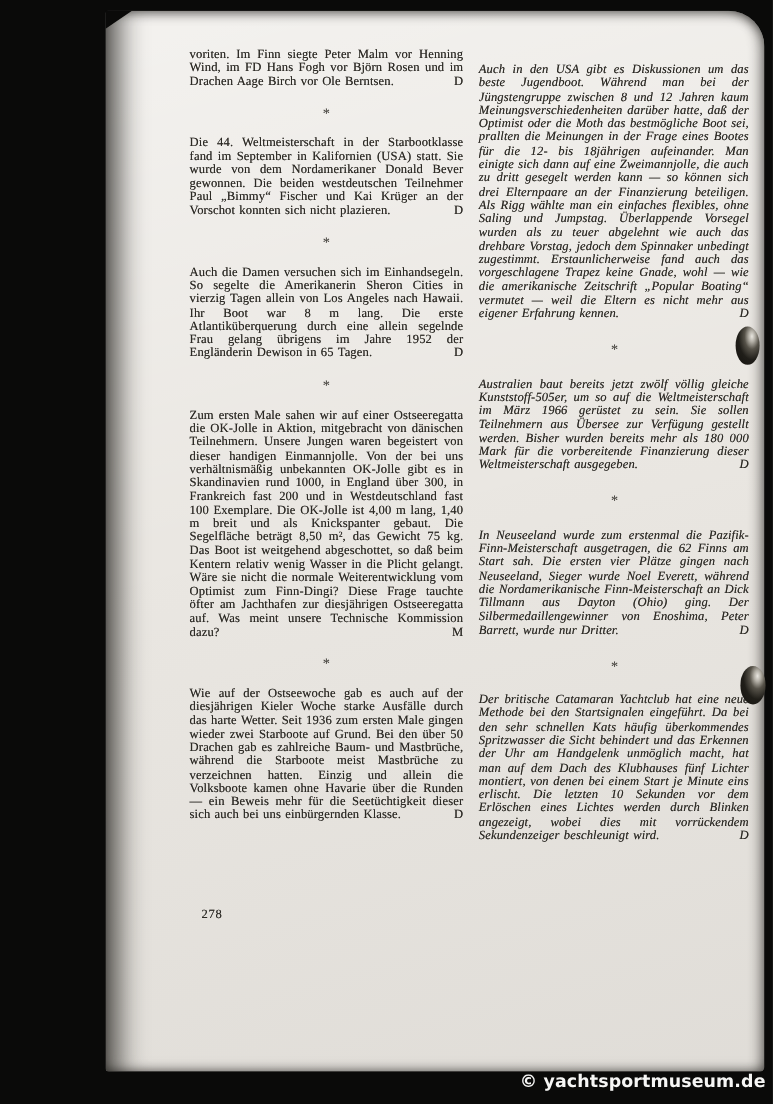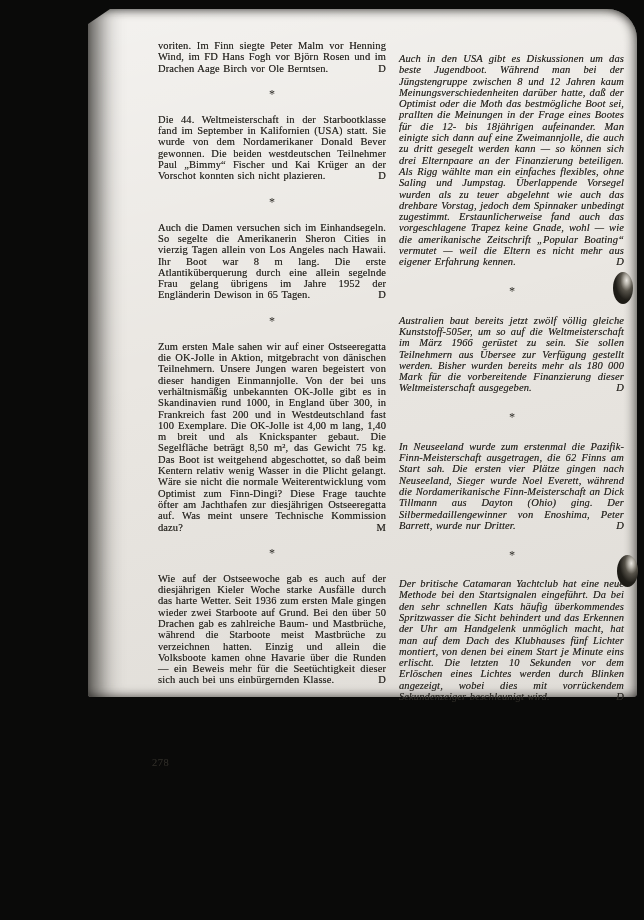--- a/index.html
+++ b/index.html
@@ -9,21 +9,21 @@
     position:relative;
     width:644px; height:920px;
     background:#0a0a09;
     overflow:hidden;
     font-family:"Liberation Serif","DejaVu Serif",serif;
   }
 
   .page {
     position:absolute;
     left:88px; top:9px;
-    width:549px; height:688px;
+    width:549px; height:884px;
     background:#eae7e2;
     background-image:linear-gradient(165deg, rgba(255,255,255,0.45) 0%, rgba(235,232,226,0) 45%, rgba(60,55,45,0.06) 100%);
     border-radius:2px 30px 4px 3px;
     box-shadow:
       inset 26px 0 24px -16px rgba(15,13,10,0.75),
       inset -9px 0 10px -5px rgba(15,13,10,0.45),
       inset 0 7px 9px -5px rgba(15,13,10,0.55),
       inset 0 -6px 8px -4px rgba(15,13,10,0.4);
   }
 
@@ -55,21 +55,21 @@
   .sep {
     display:flex; align-items:center; justify-content:center;
     font-size:12px; line-height:12px;
     color:#2c2a25;
   }
   .sep-l { height:40px; }
   .sep-r { height:47px; }
 
   .page-number {
     position:absolute;
-    left:64px; top:748px;
+    left:80px; top:748px;
     font-size:10.5px;
     color:#2c2a25;
     letter-spacing:0.5px;
     text-shadow:0 0 0.4px rgba(44,42,37,0.7);
   }
 
   .hole {
     position:absolute;
     border-radius:50%;
     background:radial-gradient(ellipse at 68% 26%, #e9e6e0 0%, #b2aea5 14%, #565249 32%, #201e19 58%, #14120e 100%);
@@ -133,14 +133,15 @@
         </div>
       <p class="para"><span>Der britische Catamaran Yachtclub hat eine neue Methode bei den Startsignalen eingeführt. Da bei den sehr schnellen Kats häufig überkommendes Spritzwasser die Sicht behindert und das Erkennen der Uhr am Handgelenk unmöglich macht, hat man auf dem Dach des Klubhauses fünf Lichter montiert, von denen bei einem Start je Minute eins erlischt. Die letzten 10 Sekunden vor dem Erlöschen eines Lichtes werden durch Blinken angezeigt, wobei dies mit vorrückendem Sekundenzeiger beschleunigt wird.</span><span class="sig">D</span></p>
     </div>
 
     <div class="page-number">278</div>
   </div>
 
   <div class="hole hole-1"></div>
   <div class="hole hole-2"></div>
 
+  <div class="watermark">© yachtsportmuseum.de</div>
 
 </div>
 
 </body></html>

